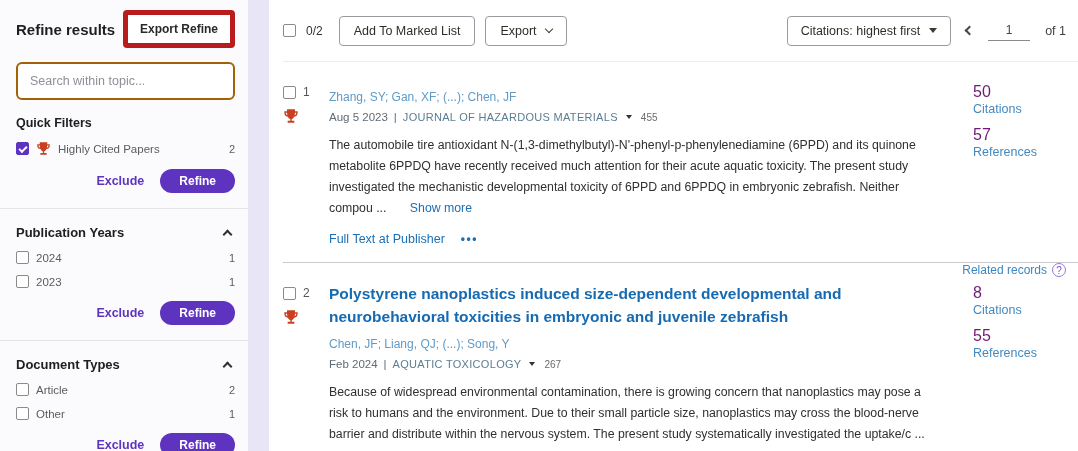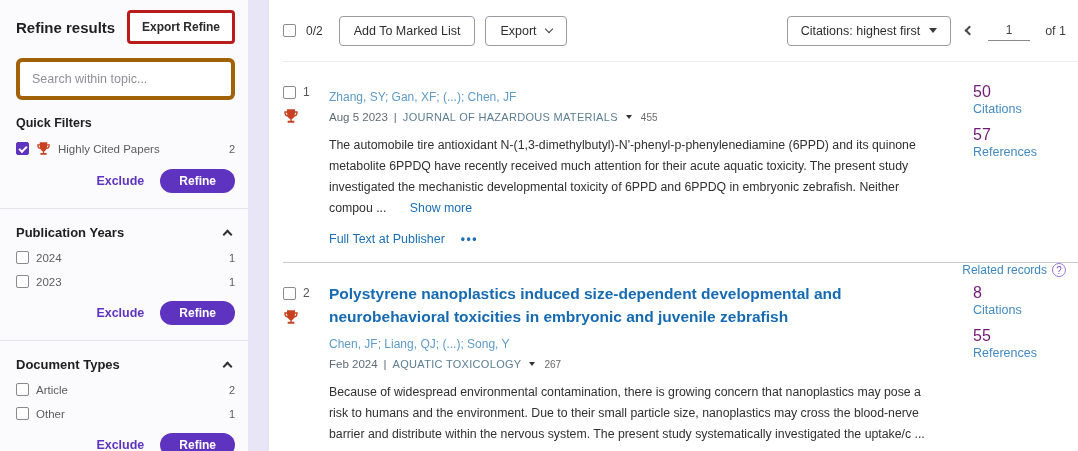--- a/index.html
+++ b/index.html
@@ -11,27 +11,27 @@
     background:#ffffff;
     -webkit-font-smoothing:antialiased;
   }
   a { text-decoration:none; cursor:pointer; }
 
   
   .sidebar { flex:0 0 248px; width:248px; background:#fbfbfe; padding:10px 13px 0 16px; }
   .side-head { display:flex; justify-content:space-between; align-items:center; }
   .refine-title { margin:0; font-size:15px; font-weight:700; color:#1f1f1f; }
   .btn-outline {
-    background:#fff; border:3px solid #b91c1c; border-radius:4px;
+    background:#fff; border:5px solid #b91c1c; border-radius:4px;
     font-family:inherit; font-weight:700; font-size:12px; color:#2a2a2a;
     padding:7px 12px; cursor:pointer;
   }
   .search-input {
     width:100%; margin-top:14px; background:#fff;
-    border:4px solid #a16207; border-radius:6px;
+    border:2px solid #a16207; border-radius:6px;
     padding:10px 12px; font-size:12.5px; color:#4d7c0f; font-family:inherit;
   }
   .search-input::placeholder { color:#8f8f99; }
   .sec-heading {
     margin-top:16px; font-size:12.5px; font-weight:700; color:#202020;
     display:flex; justify-content:space-between; align-items:center;
   }
   .sec-heading.lg { font-size:13px; }
   .chevron-up {
     width:7px; height:7px; border-right:2px solid #2f2f2f; border-bottom:2px solid #2f2f2f;

